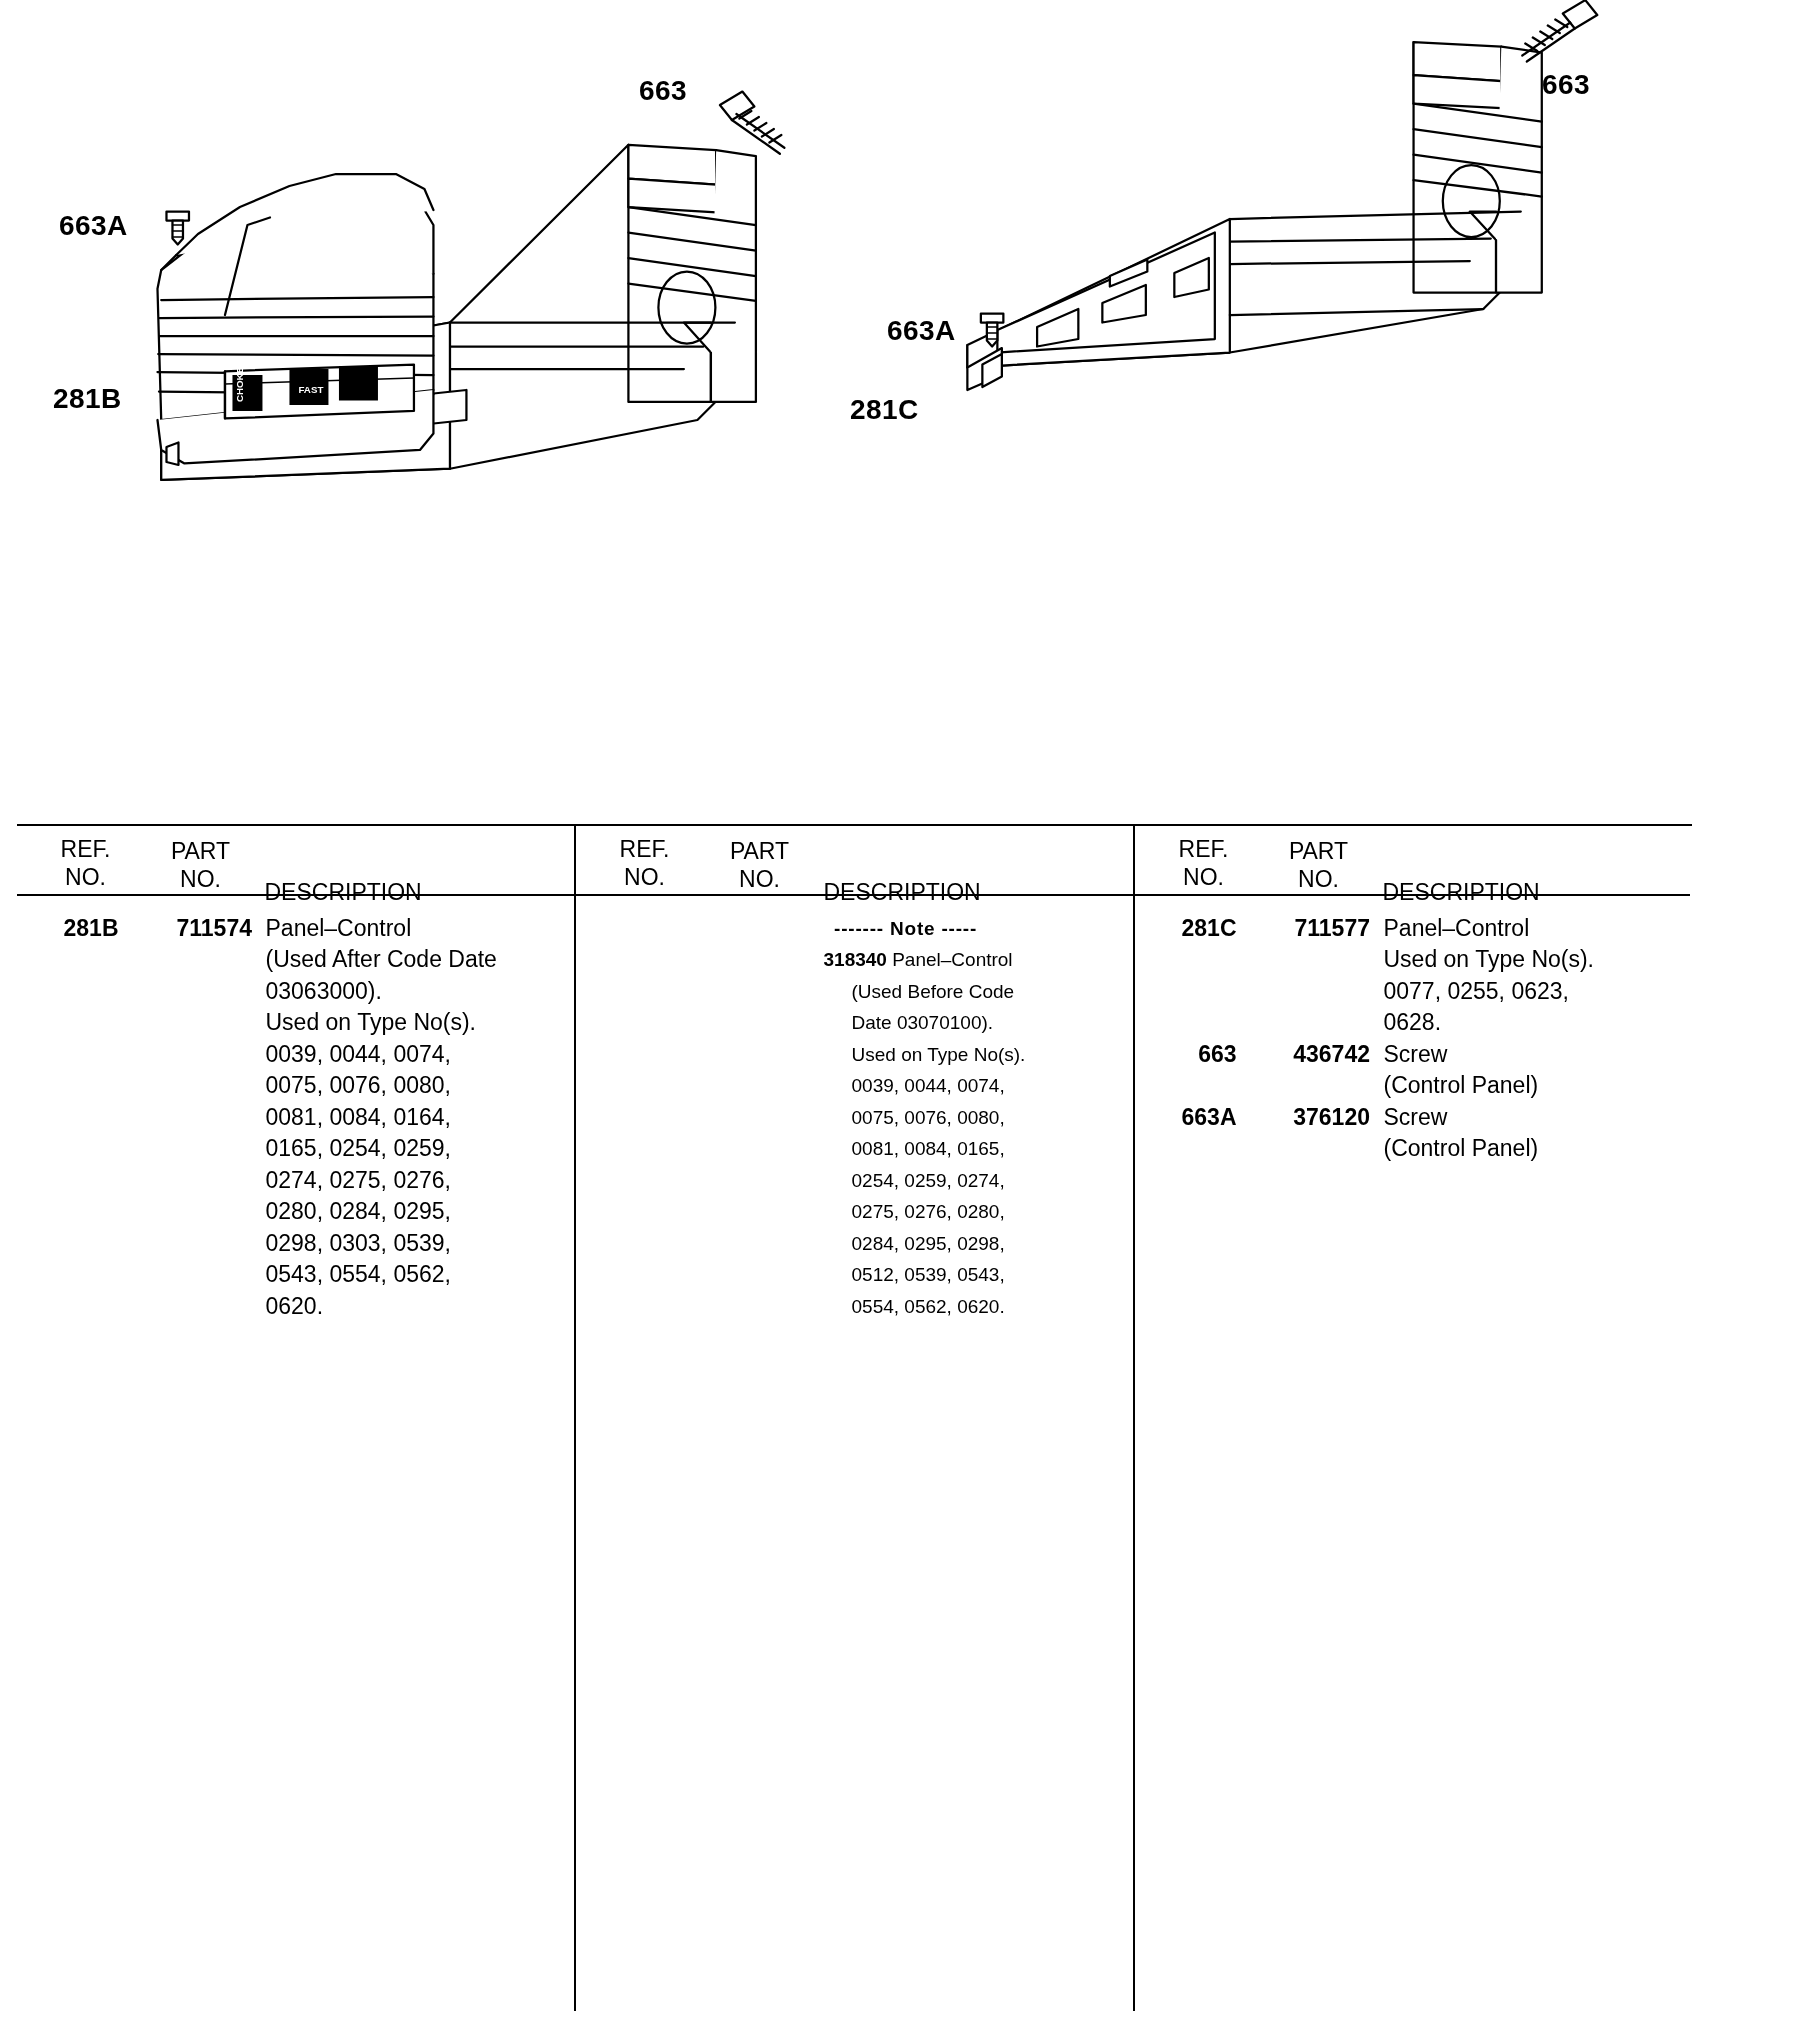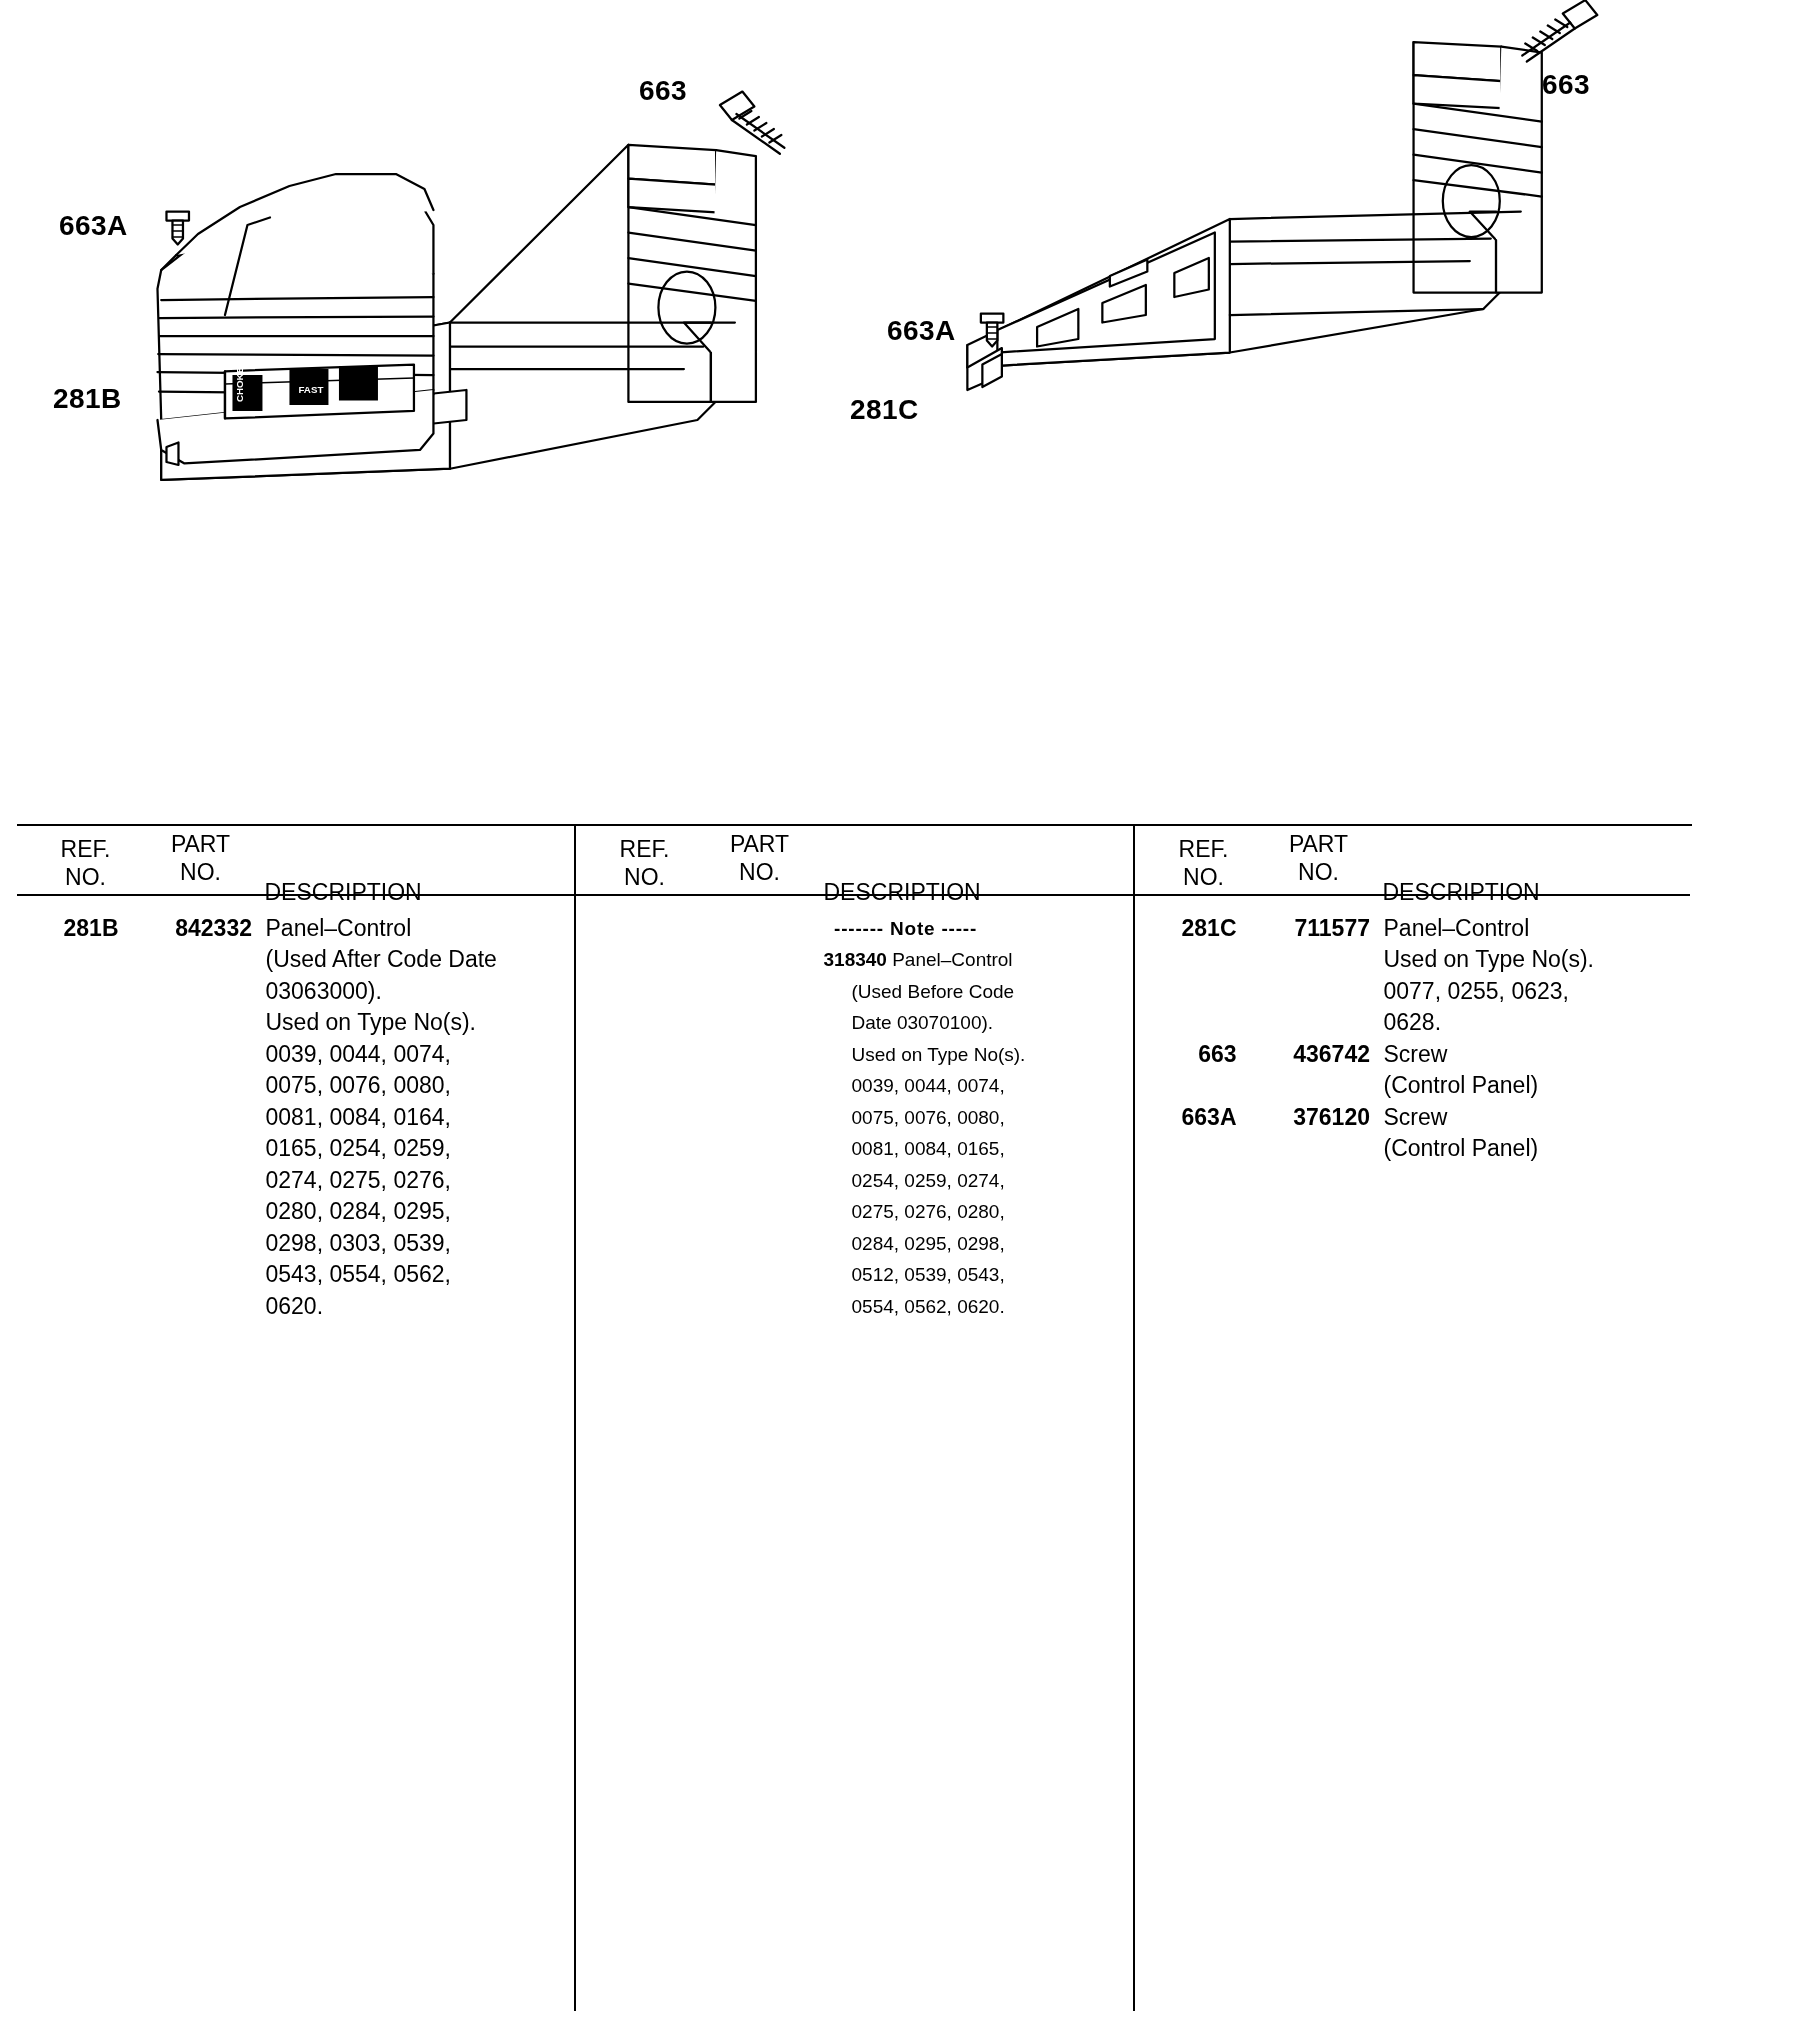--- a/index.html
+++ b/index.html
@@ -72,21 +72,21 @@
     border-bottom: 2.3px solid #000;
   }
   .hdr {
     position: absolute;
     font-size: 23px;
     line-height: 28px;
     text-align: center;
     white-space: pre-line;
   }
   .hdr-ref  { left: 24px;  top: 9px; width: 90px; }
-  .hdr-part { left: 135px; top: 4px; width: 98px; }
+  .hdr-part { left: 135px; top: 11px; width: 98px; }
   .hdr-desc { left: 248px; top: 52px; width: 248px; text-align: left; }
 
   .rows {
     padding-top: 16.5px;
   }
   .row {
     display: flex;
     flex-direction: row;
     align-items: flex-start;
     margin-bottom: 0;
@@ -256,21 +256,21 @@
       <div class="col-head">
         <div class="hdr hdr-ref">REF.
 NO.</div>
         <div class="hdr hdr-part">PART
 NO.</div>
         <div class="hdr hdr-desc">DESCRIPTION</div>
       </div>
       <div class="rows">
         <div class="row">
           <div class="cell-ref">281B</div>
-          <div class="cell-part">842332</div>
+          <div class="cell-part">711574</div>
           <div class="cell-desc">Panel–Control
 (Used After Code Date
 03063000).
 Used on Type No(s).
 0039, 0044, 0074,
 0075, 0076, 0080,
 0081, 0084, 0164,
 0165, 0254, 0259,
 0274, 0275, 0276,
 0280, 0284, 0295,

